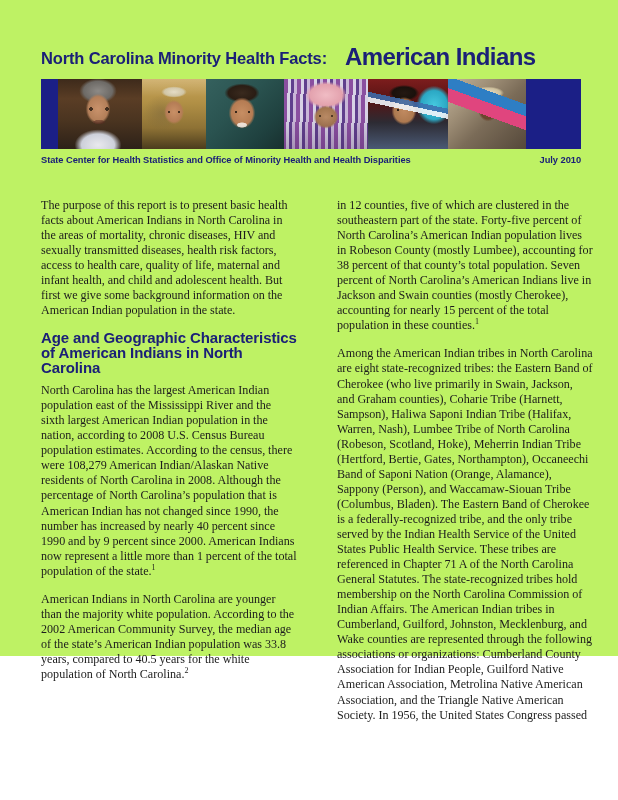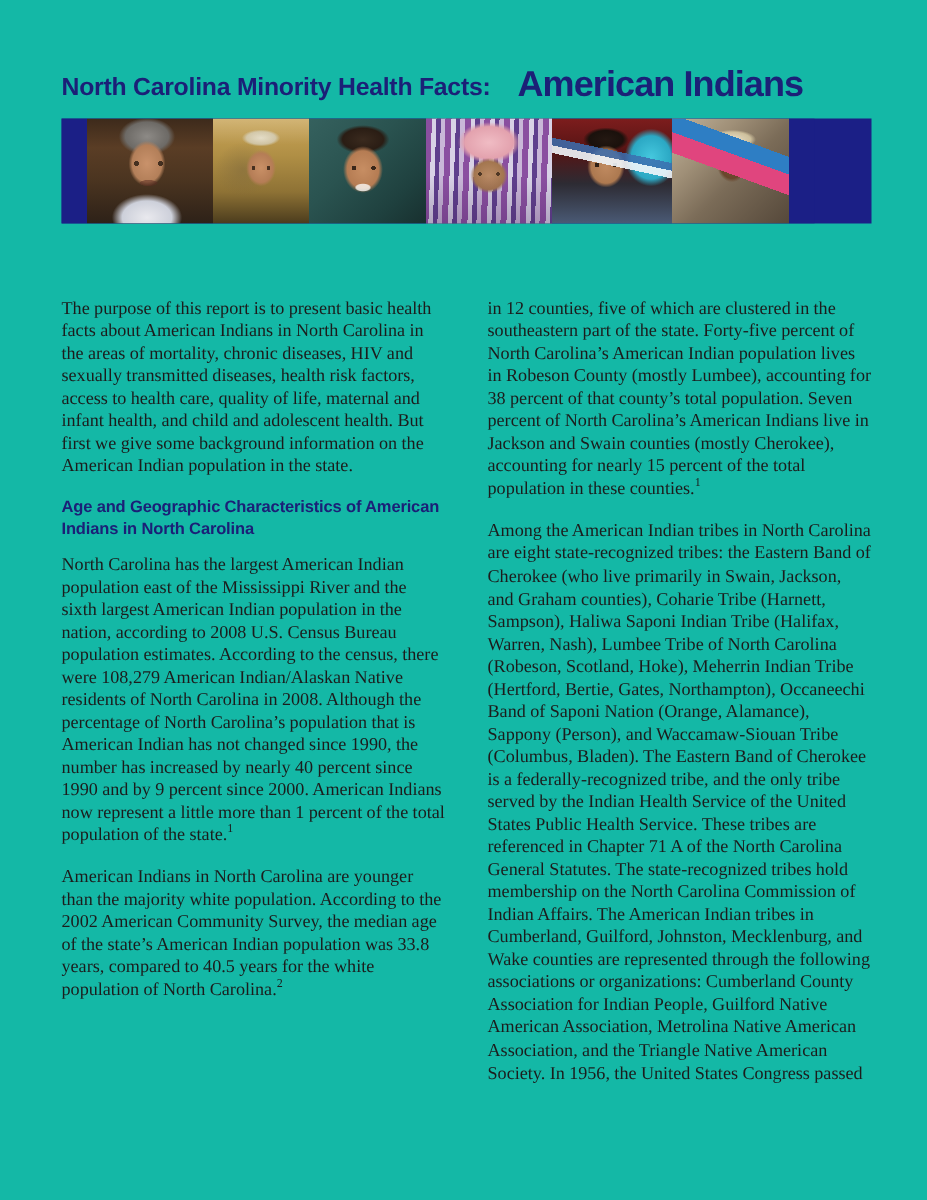--- a/index.html
+++ b/index.html
@@ -12,24 +12,24 @@
     width: 618px;
     height: 800px;
     overflow: hidden;
     font-family: "Liberation Serif", "DejaVu Serif", serif;
     color: #1a1a1a;
     position: relative;
   }
 
   .page {
     width: 618px;
-    height: 800px;
+    height: 656px;
     box-sizing: border-box;
     position: relative;
-    background: #14b8a6;
+    background: #bef264;
   }
 
   
   .masthead {
     position: absolute;
     left: 41px;
     top: 44px;
     width: 540px;
   }
 
@@ -208,42 +208,42 @@
   }
 
   
   .columns {
     position: absolute;
     left: 41px;
     top: 198px;
     width: 540px;
     height: 580px;
     display: flex;
-    gap: 28px;
+    gap: 40px;
   }
   .col {
     width: 256px;
     flex: 0 0 256px;
   }
 
   p.body {
     margin: 0 0 13px 0;
     font-family: "Liberation Serif", "DejaVu Serif", serif;
     font-size: 12.1px;
     line-height: 15.05px;
     color: #1c1c1c;
     text-align: left;
     word-spacing: -0.1px;
   }
 
   h2.section-head {
     margin: 9px 0 8px 0;
     font-family: "Liberation Sans", "DejaVu Sans", sans-serif;
     font-weight: bold;
-    font-size: 11px;
+    font-size: 15px;
     line-height: 14.6px;
     color: #1b2077;
     letter-spacing: -0.1px;
   }
 
   sup.fn {
     font-size: 8px;
     line-height: 0;
     vertical-align: super;
   }
@@ -264,20 +264,24 @@
       <div class="strip-cap"></div>
       <div class="photo p1"></div>
       <div class="photo p2"></div>
       <div class="photo p3"></div>
       <div class="photo p4"></div>
       <div class="photo p5"></div>
       <div class="photo p6"></div>
       <div class="strip-cap"></div>
     </div>
 
+    <div class="subtitle-row">
+      <span>State Center for Health Statistics and Office of Minority Health and Health Disparities</span>
+      <span>July 2010</span>
+    </div>
 
   </div>
 
   <div class="columns">
 
     <div class="col">
 
       <p class="body">The purpose of this report is to present basic health facts about American Indians in North Carolina in the areas of mortality, chronic diseases, HIV and sexually transmitted diseases, health risk factors, access to health care, quality of life, maternal and infant health, and child and adolescent health. But first we give some background information on the American Indian population in the state.</p>
 
       <h2 class="section-head">Age and Geographic Characteristics of American Indians in North Carolina</h2>

